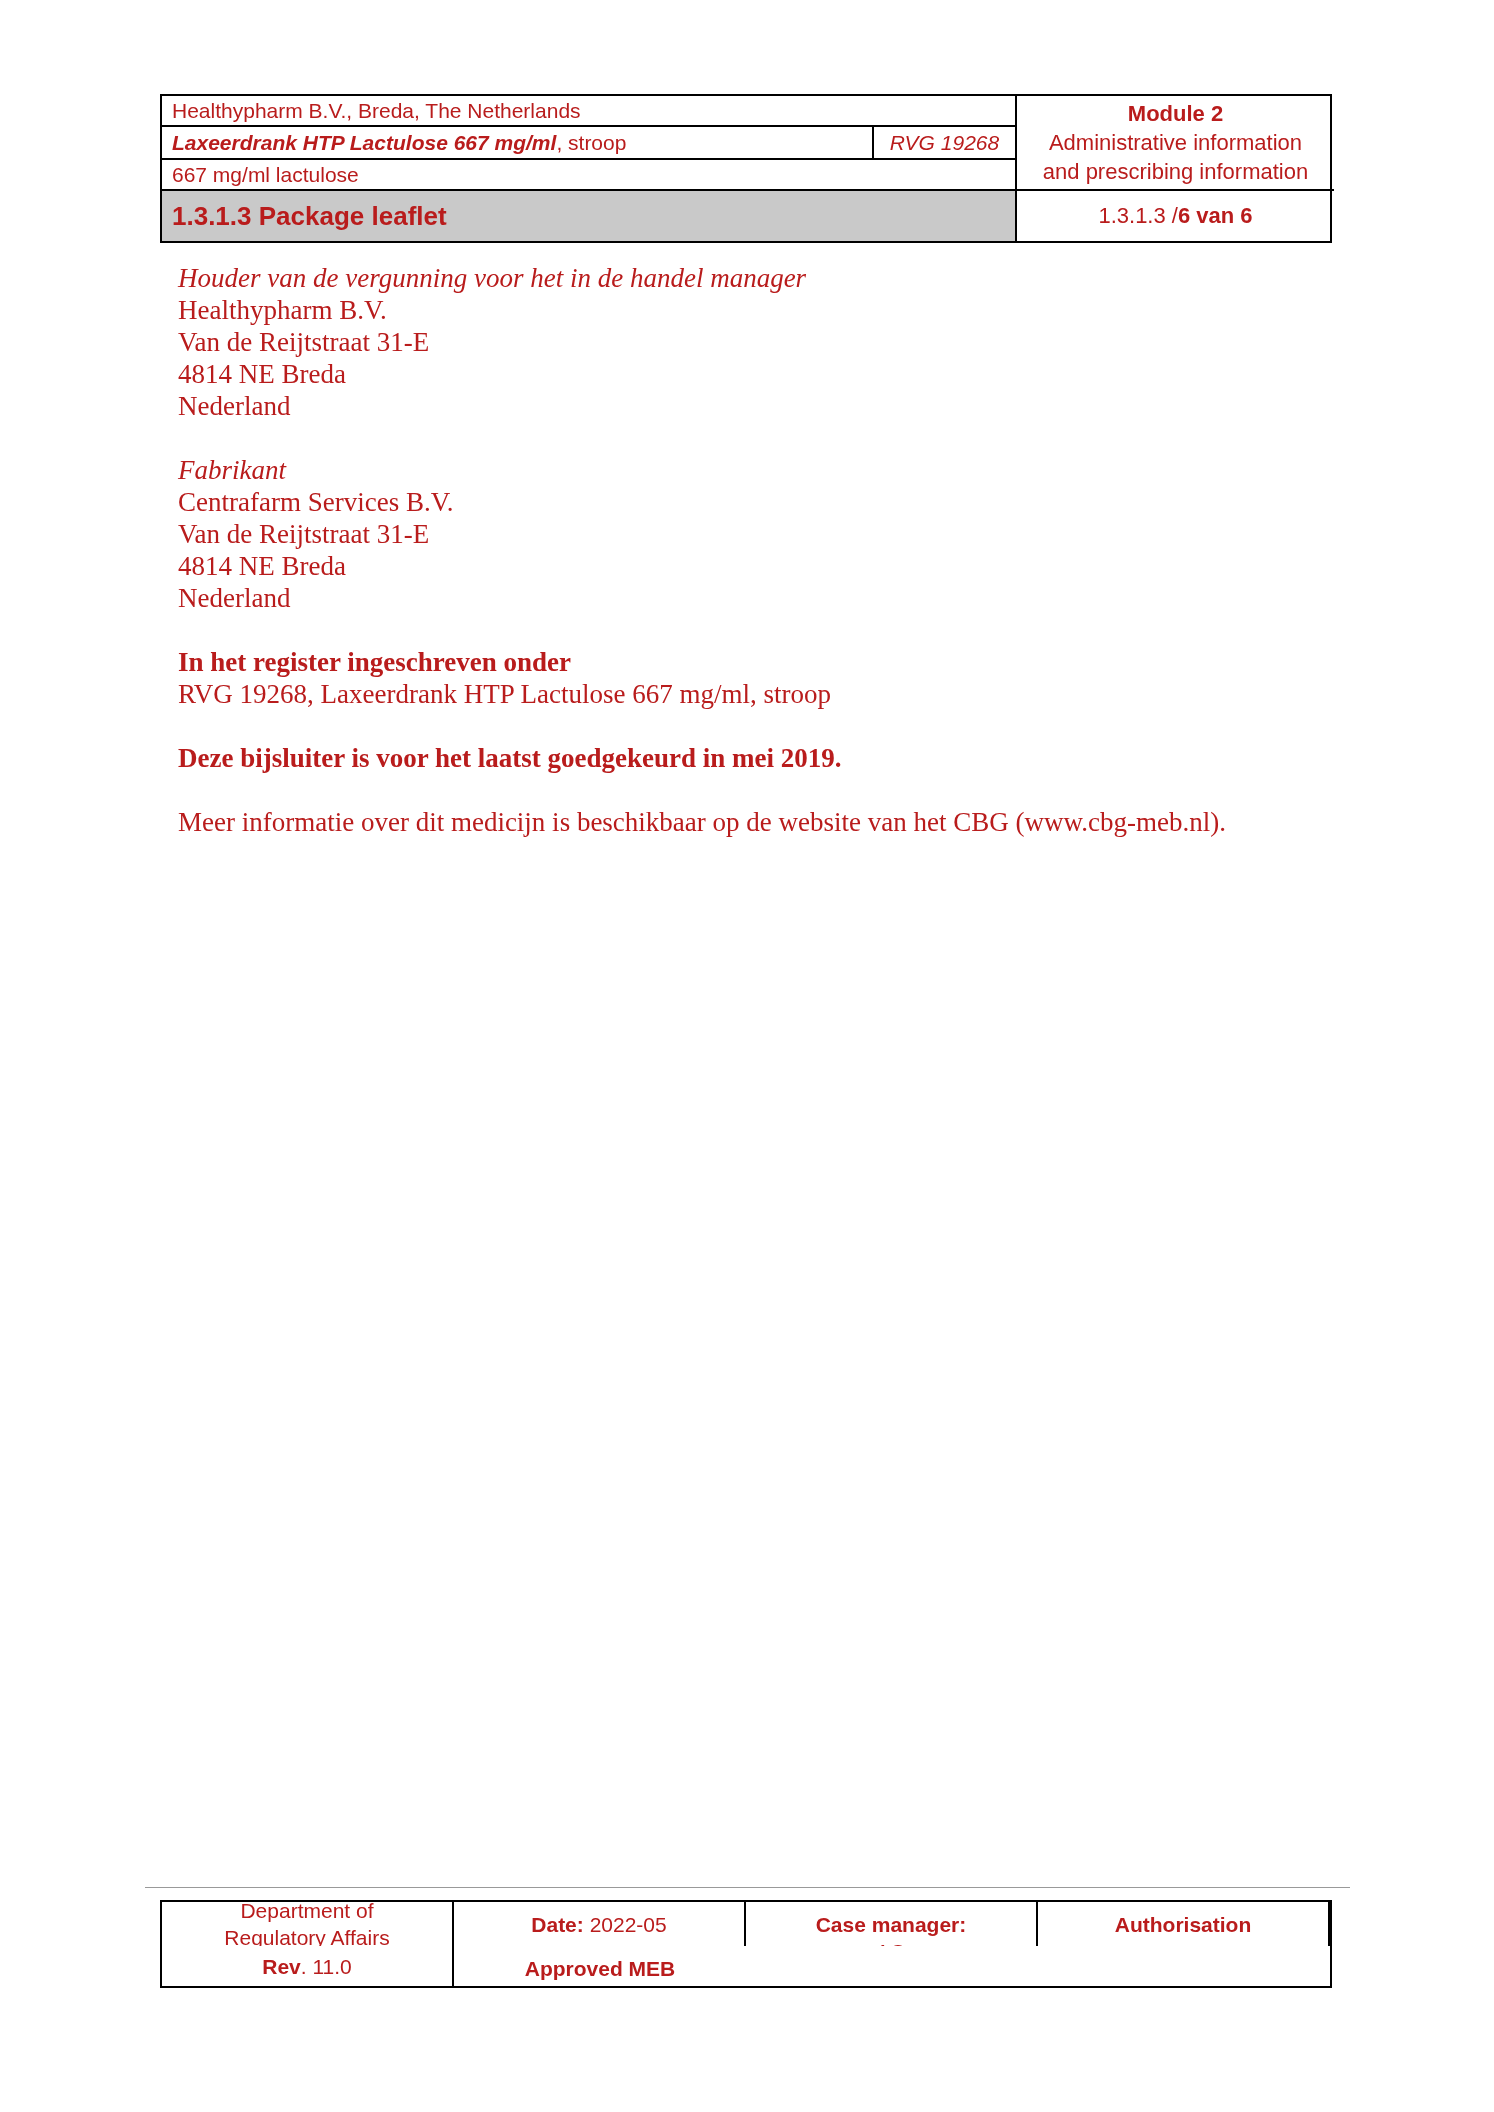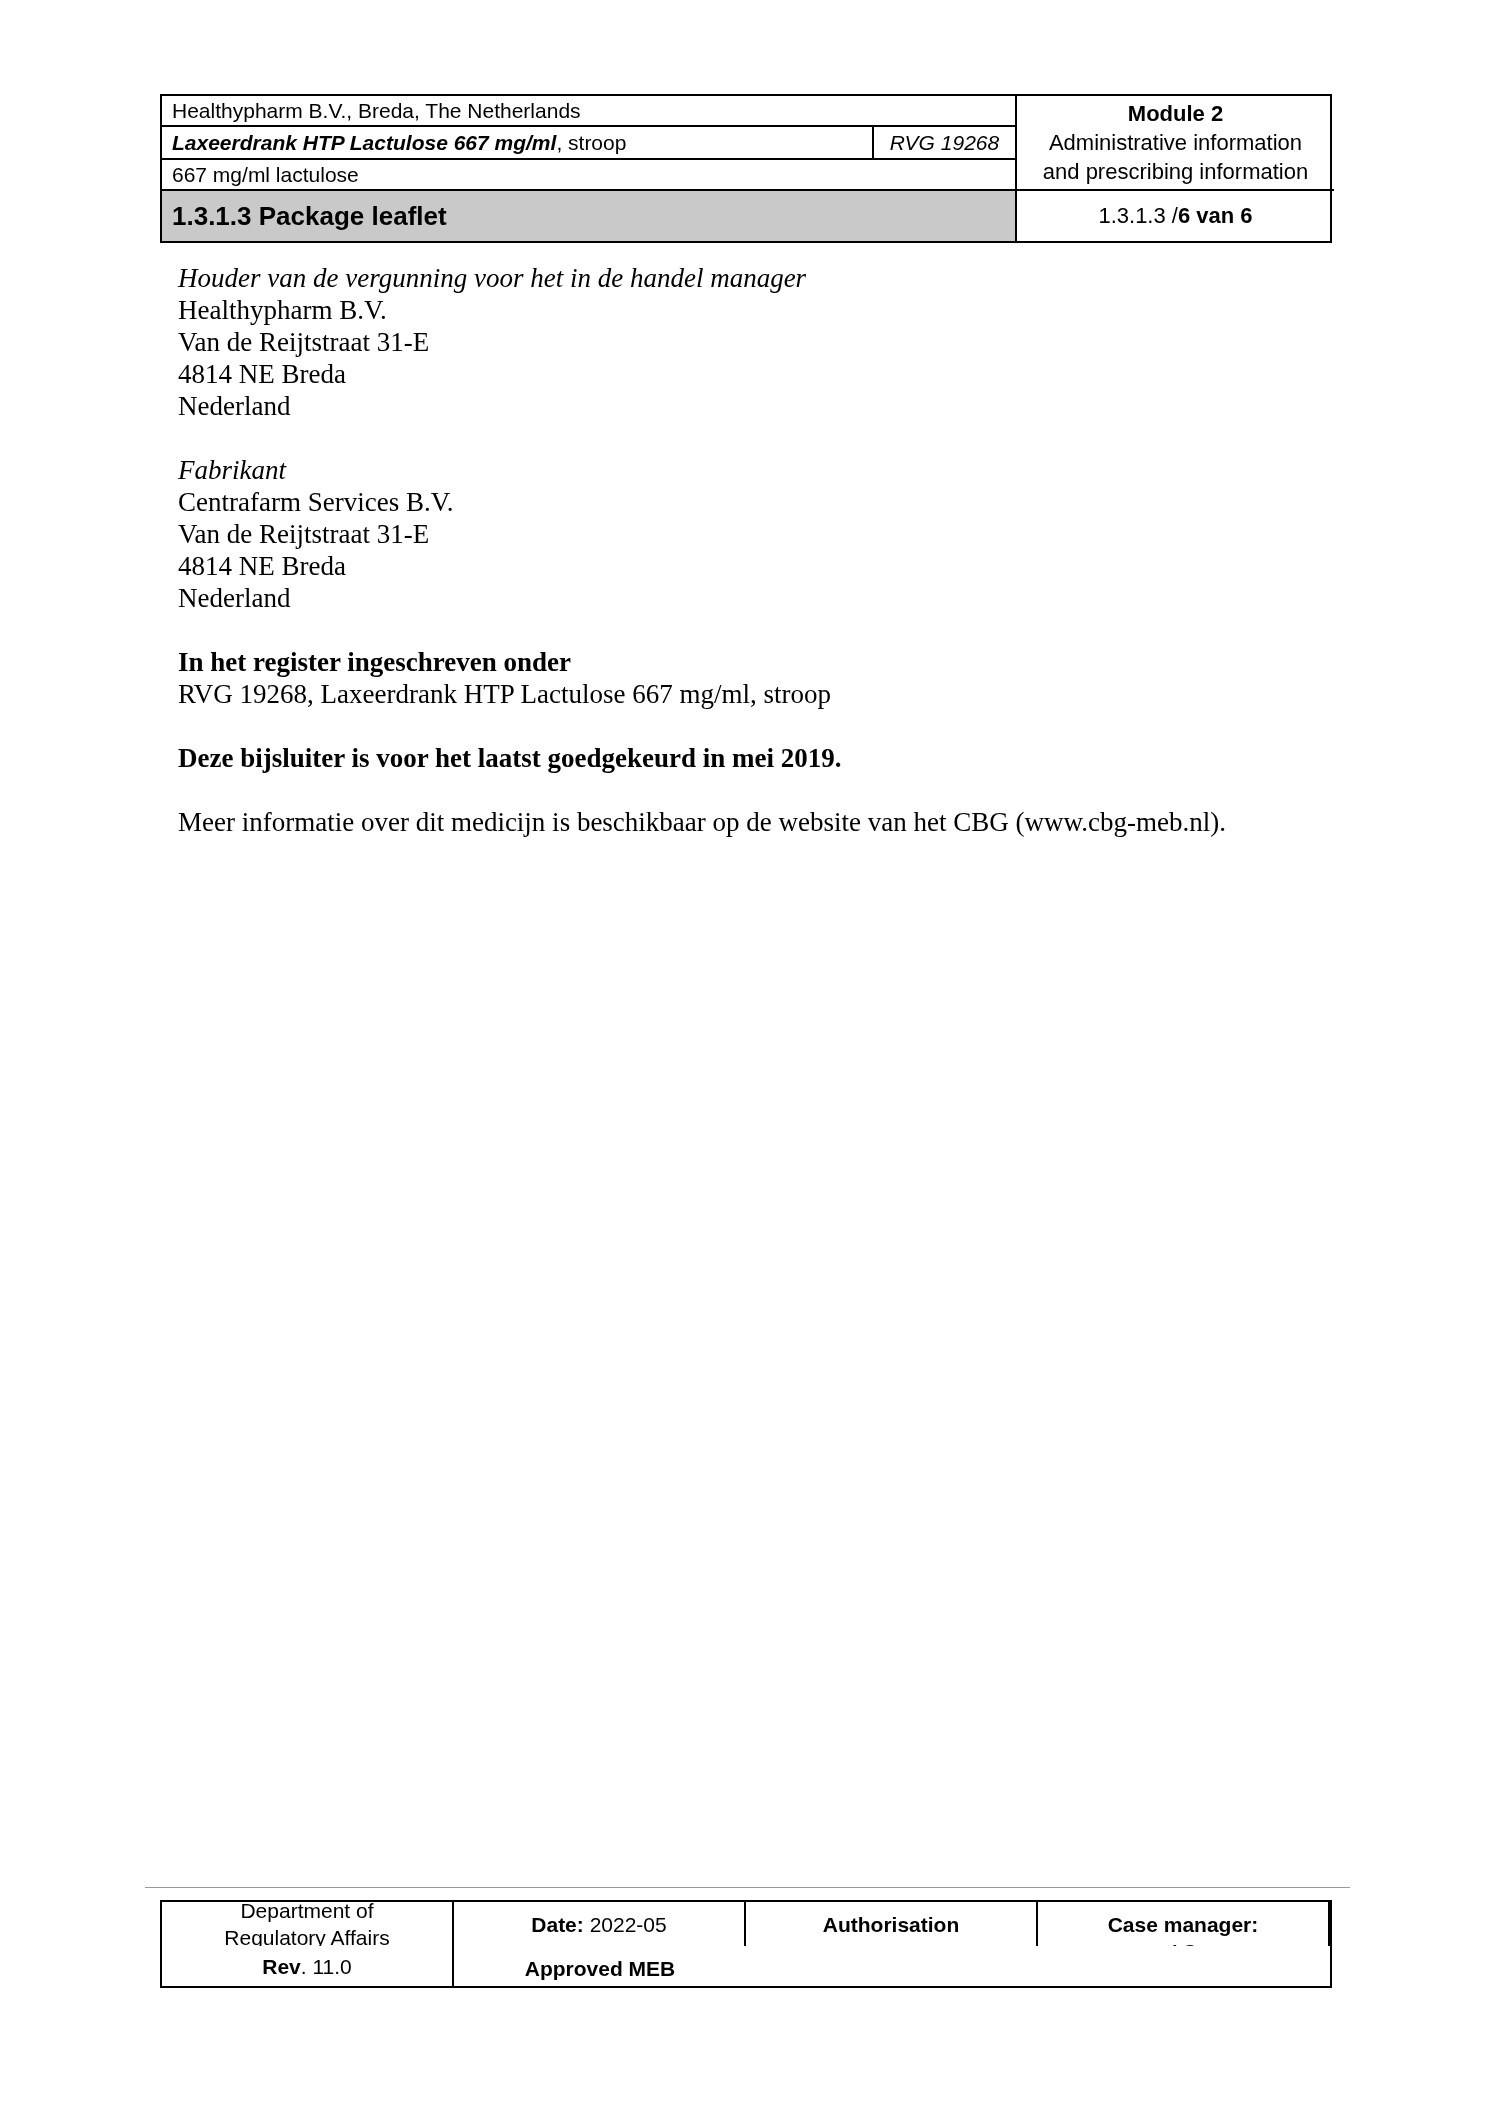--- a/index.html
+++ b/index.html
@@ -4,21 +4,21 @@
 <title>Document</title>
 <style>
   * { box-sizing: border-box; }
   html, body { margin: 0; padding: 0; background: #ffffff; }
   .page {
     position: relative;
     width: 1494px;
     height: 2112px;
     background: #ffffff;
     overflow: hidden;
-    color: #000000;
+    color: #b91c1c;
   }
 
   
   .header-table {
     position: absolute;
     left: 160px;
     top: 94px;
     width: 1172px;
     display: grid;
     grid-template-columns: 712px 143px 317px;
@@ -157,25 +157,25 @@
 
   <div class="footer-table">
     <div class="fcell">
       <div>Department of</div>
       <div>Regulatory Affairs</div>
     </div>
     <div class="fcell">
       <div><span class="b">Date:</span><span> 2022-05</span></div>
     </div>
     <div class="fcell fc-top">
-      <div class="b">Authorisation</div>
+      <div class="b">Case manager:</div>
+      <div>AO</div>
     </div>
     <div class="fcell fc-top">
-      <div class="b">Case manager:</div>
-      <div>AO</div>
+      <div class="b">Authorisation</div>
     </div>
     <div class="fcell">
       <div><span class="b">Rev</span><span>. 11.0</span></div>
     </div>
     <div class="fcell fc-top">
       <div class="b">Approved MEB</div>
     </div>
   </div>
 
 </div>

